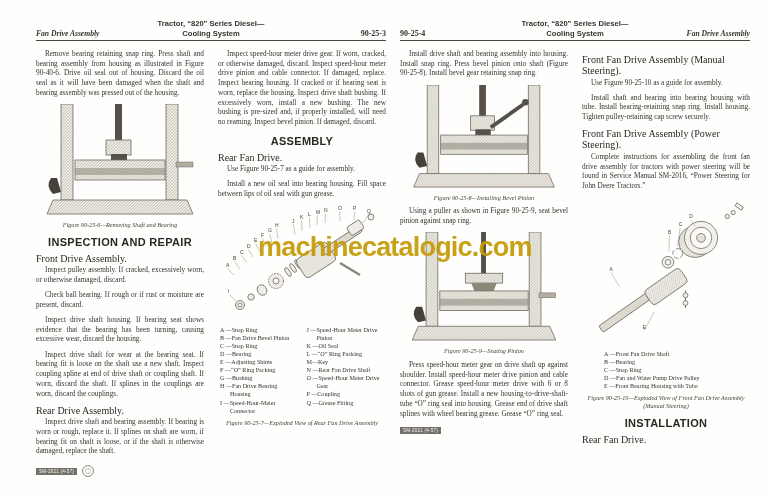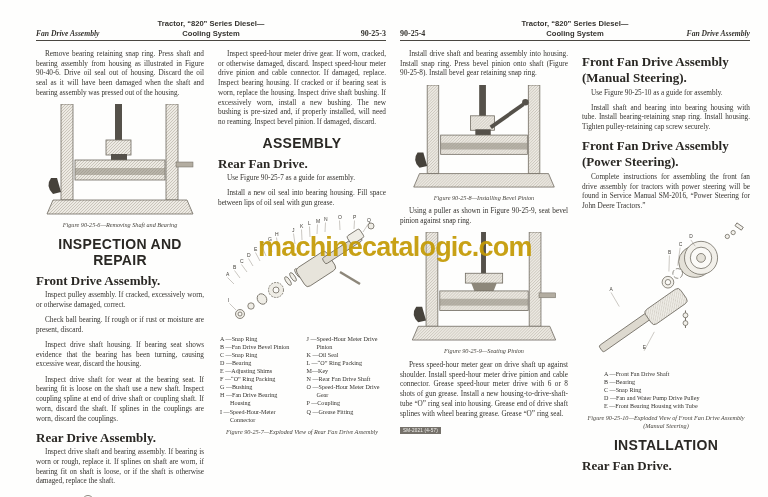--- a/index.html
+++ b/index.html
@@ -19,22 +19,22 @@
   .hdr-side.right{text-align:right;}
   .hdr-pageno{font-size:8px;font-weight:bold;width:90px;}
   .hdr-pageno.right{text-align:right;}
   .hdr-center{text-align:center;font-weight:bold;font-size:7.6px;
     font-family:"Liberation Sans", sans-serif;line-height:1.25;}
   .cols{display:flex;gap:14px;margin-top:9px;}
   .col{width:168px;}
   .para{font-size:7.25px;line-height:1.34;text-align:justify;text-indent:9px;
     margin:0 0 5.5px 0;}
   .sechead{font-family:"Liberation Sans", sans-serif;font-weight:bold;
-    font-size:14px;text-align:center;letter-spacing:.3px;margin:7px 0 5px;color:#2a2824;}
-  .subhead{font-weight:bold;font-size:13px;margin:4px 0 2.5px;color:#2a2824;}
+    font-size:11px;text-align:center;letter-spacing:.3px;margin:7px 0 5px;color:#2a2824;}
+  .subhead{font-weight:normal;font-size:10px;margin:4px 0 2.5px;color:#2a2824;}
   .figure{text-align:center;margin:3px 0 2px;}
   .figcap{font-size:6.2px;font-style:italic;text-align:center;line-height:1.25;
     margin:1px 4px 6px;color:#45423c;}
   .legend{display:flex;gap:7px;margin:3px 0 4px 2px;
     font-size:6.1px;line-height:1.32;}
   .legend .lcol{flex:1;}
   .legend-item{padding-left:10px;text-indent:-10px;}
   .legend.single{display:block;margin-left:22px;}
   .stamp-row{display:flex;align-items:center;gap:5px;margin-top:8px;}
   .stampbox{background:#75716a;color:#f4f3ef;font-size:4.6px;
@@ -85,21 +85,21 @@
           <rect x="30" y="64" width="90" height="7" fill="#8d877a" opacity="0.55"></rect>
           <rect x="131" y="58" width="17" height="5" fill="#b3ada1" stroke="#6e695f" stroke-width="0.5"></rect>
           <path d="M8,96 L142,96 L148,110 L2,110 Z" fill="url(#htA)" stroke="#6e695f" stroke-width="0.8"></path>
           <path d="M6,74 q-6,8 2,16 l8,-2 -4,-14 Z" fill="#46423b"></path>
         </svg>
         <div class="figcap">Figure 90-25-6—Removing Shaft and Bearing</div>
       </div>
 
       <div class="sechead">INSPECTION AND REPAIR</div>
       <div class="subhead">Front Drive Assembly.</div>
-      <p class="para">Inspect pulley assembly. If cracked, excessively worn, or otherwise damaged, correct.</p>
+      <p class="para">Inspect pulley assembly. If cracked, excessively worn, or otherwise damaged, discard.</p>
       <p class="para">Check ball bearing. If rough or if rust or moisture are present, discard.</p>
       <p class="para">Inspect drive shaft housing. If bearing seat shows evidence that the bearing has been turning, causing excessive wear, discard the housing.</p>
       <p class="para">Inspect drive shaft for wear at the bearing seat. If bearing fit is loose on the shaft use a new shaft. Inspect coupling spline at end of drive shaft or coupling shaft. If worn, discard the shaft. If splines in the couplings are worn, discard the couplings.</p>
       <div class="subhead">Rear Drive Assembly.</div>
       <p class="para">Inspect drive shaft and bearing assembly. If bearing is worn or rough, replace it. If splines on shaft are worn, if bearing fit on shaft is loose, or if the shaft is otherwise damaged, replace the shaft.</p>
 
       <div class="stamp-row">
         <span class="stampbox">SM-2021 (4-57)</span>
         <span class="deere-stamp"></span>
       </div>

